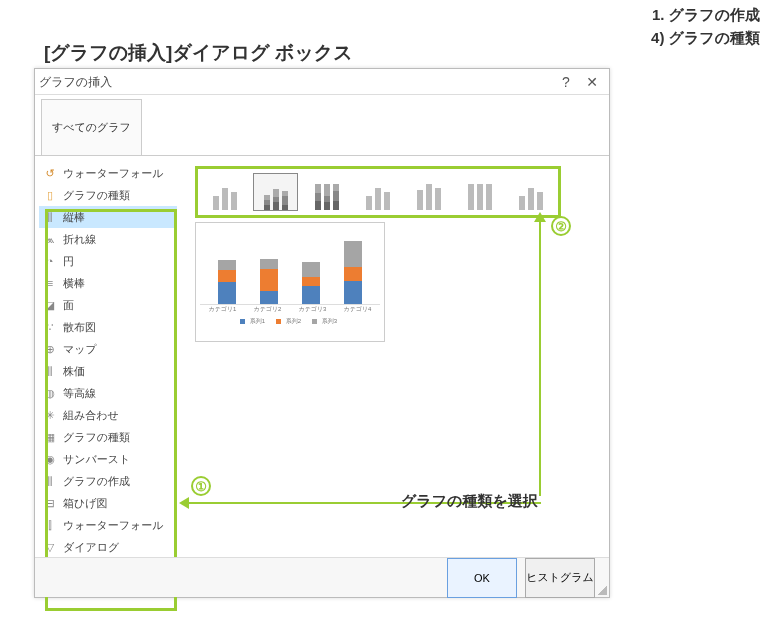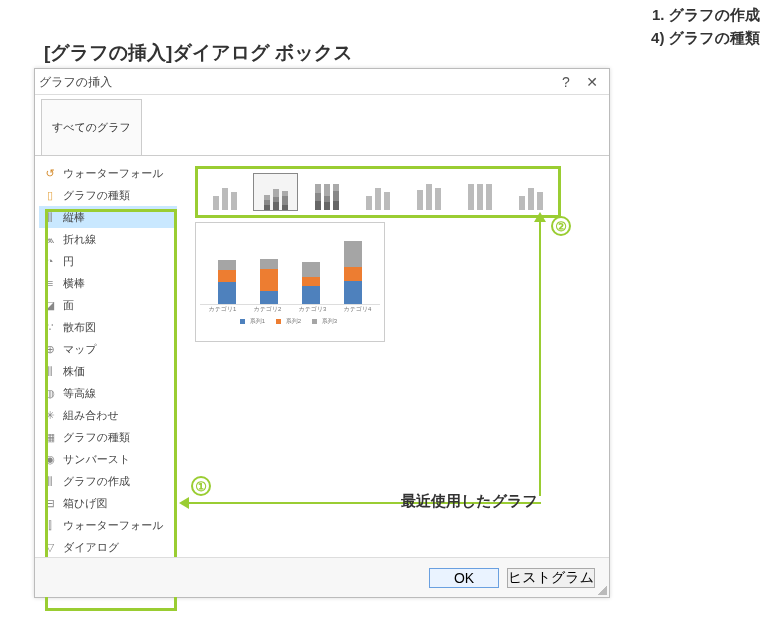--- a/index.html
+++ b/index.html
@@ -44,21 +44,21 @@
 .sw { display:inline-block; width:5px; height:5px; margin-right:2px; vertical-align:middle; }
 .circled { display: inline-block; width: 20px; height: 20px; border: 2px solid #9acd32; border-radius: 50%; color: #9acd32; font-weight: bold; text-align: center; line-height: 18px; font-size: 13px; }
 .vArrow { position: absolute; left: 504px; top: 64px; width: 2px; height: 276px; background: #9acd32; }
 .vArrow::before { content: ""; position: absolute; top: -8px; left: -5px; border-left: 6px solid transparent; border-right: 6px solid transparent; border-bottom: 10px solid #9acd32; }
 .c2 { position: absolute; left: 516px; top: 60px; }
 .hArrow { position: absolute; left: 152px; top: 346px; width: 354px; height: 2px; background: #9acd32; }
 .hArrow::before { content: ""; position: absolute; left: -8px; top: -5px; border-top: 6px solid transparent; border-bottom: 6px solid transparent; border-right: 10px solid #9acd32; }
 .c1 { position: absolute; left: 156px; top: 320px; }
 .selLabel { position: absolute; left: 366px; top: 336px; font-size: 15px; font-weight: bold; }
 .dlg-footer { position: absolute; left: 0; right: 0; bottom: 0; height: 40px; border-top: 1px solid #ddd; display: flex; align-items: center; justify-content: flex-end; gap: 8px; padding: 0 14px; background: #f7f7f7; }
-.btn { min-width: 70px; height: 20px; border: 1px solid #aaa; background: #f0f0f0; font-size: 14px; cursor: pointer; }
+.btn { min-width: 70px; height: 40px; border: 1px solid #aaa; background: #f0f0f0; font-size: 11px; cursor: pointer; }
 .btn.primary { border: 1px solid #6aa0e0; background: #eaf3ff; }
 .resize { position: absolute; right: 2px; bottom: 2px; width: 10px; height: 10px; background: linear-gradient(135deg, transparent 50%, #bbb 50%); }
 </style>
 </head>
 <body>
 
 <div class="page-header">
   <div>1. グラフの作成</div>
   <div>4) グラフの種類</div>
 </div>
@@ -255,21 +255,21 @@
           <span><i class="sw seg2"></i><span>系列2</span></span>
           <span><i class="sw seg3"></i><span>系列3</span></span>
         </div>
       </div>
     </div>
 
     <div class="vArrow"></div>
     <span class="circled c2">②</span>
     <div class="hArrow"></div>
     <span class="circled c1">①</span>
-    <div class="selLabel">最近使用したグラフ</div>
+    <div class="selLabel">グラフの種類を選択</div>
   </div>
 
   <div class="dlg-footer">
     <button class="btn primary">OK</button>
     <button class="btn">ヒストグラム</button>
     <div class="resize"></div>
   </div>
 </div>
 
 </body></html>

